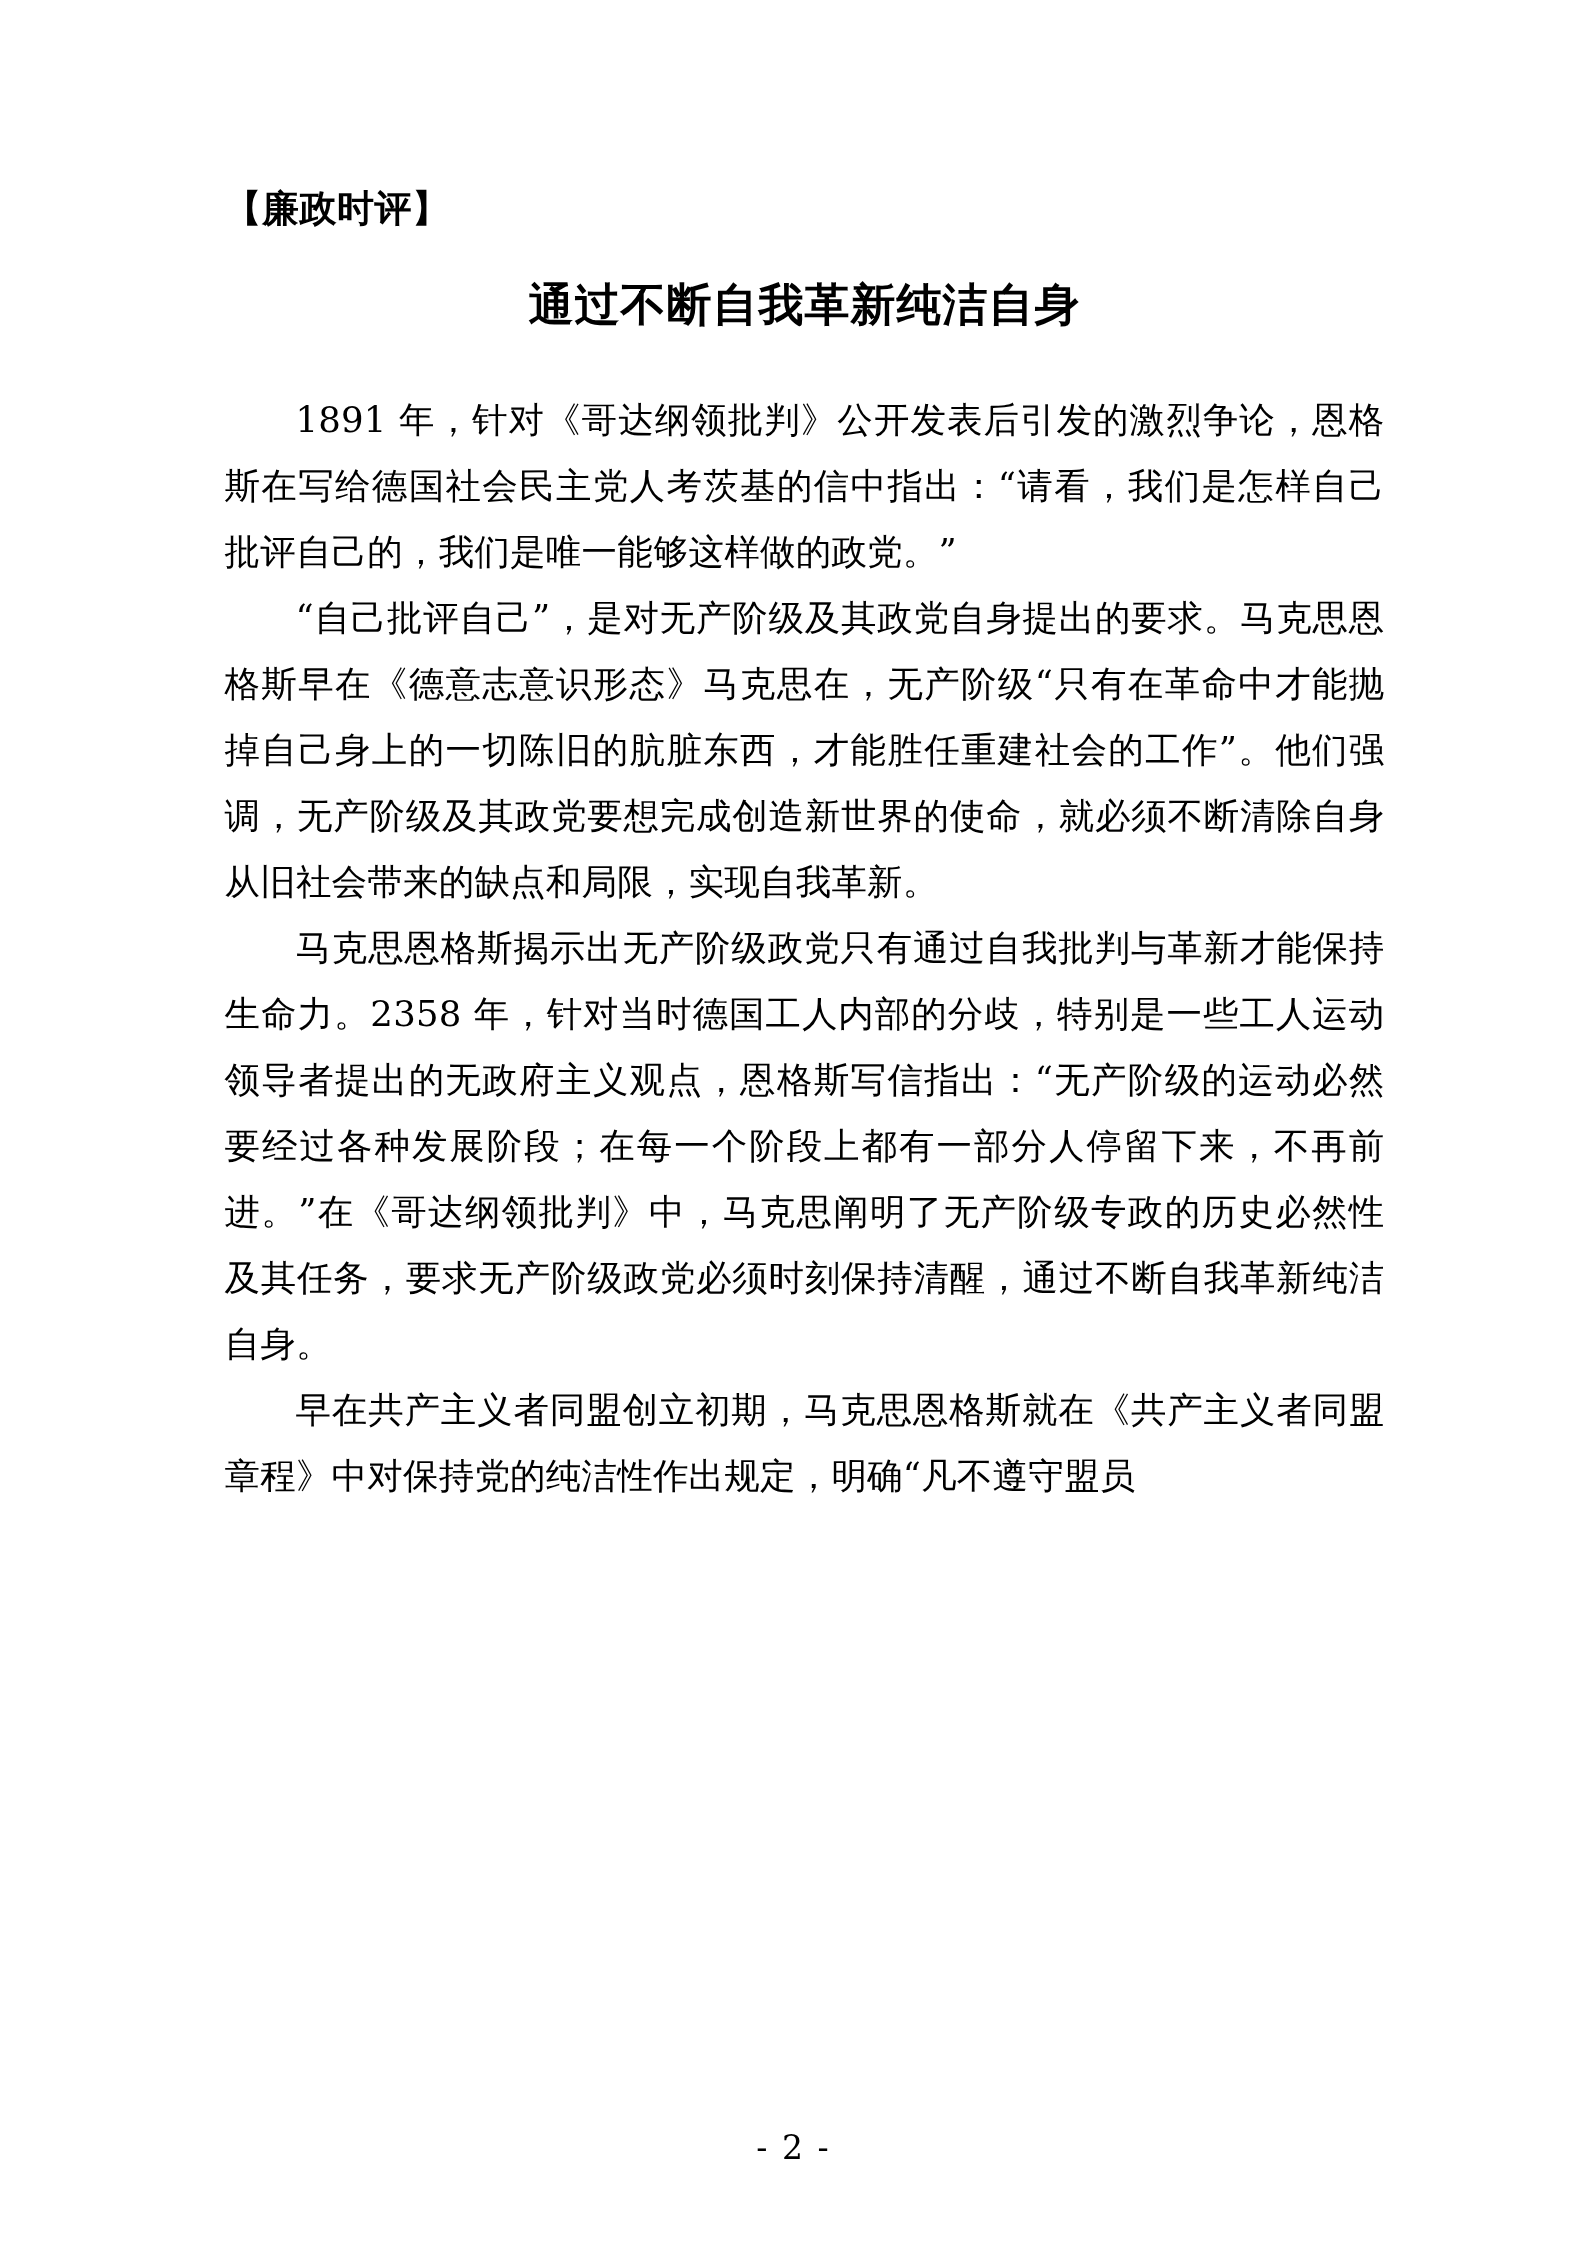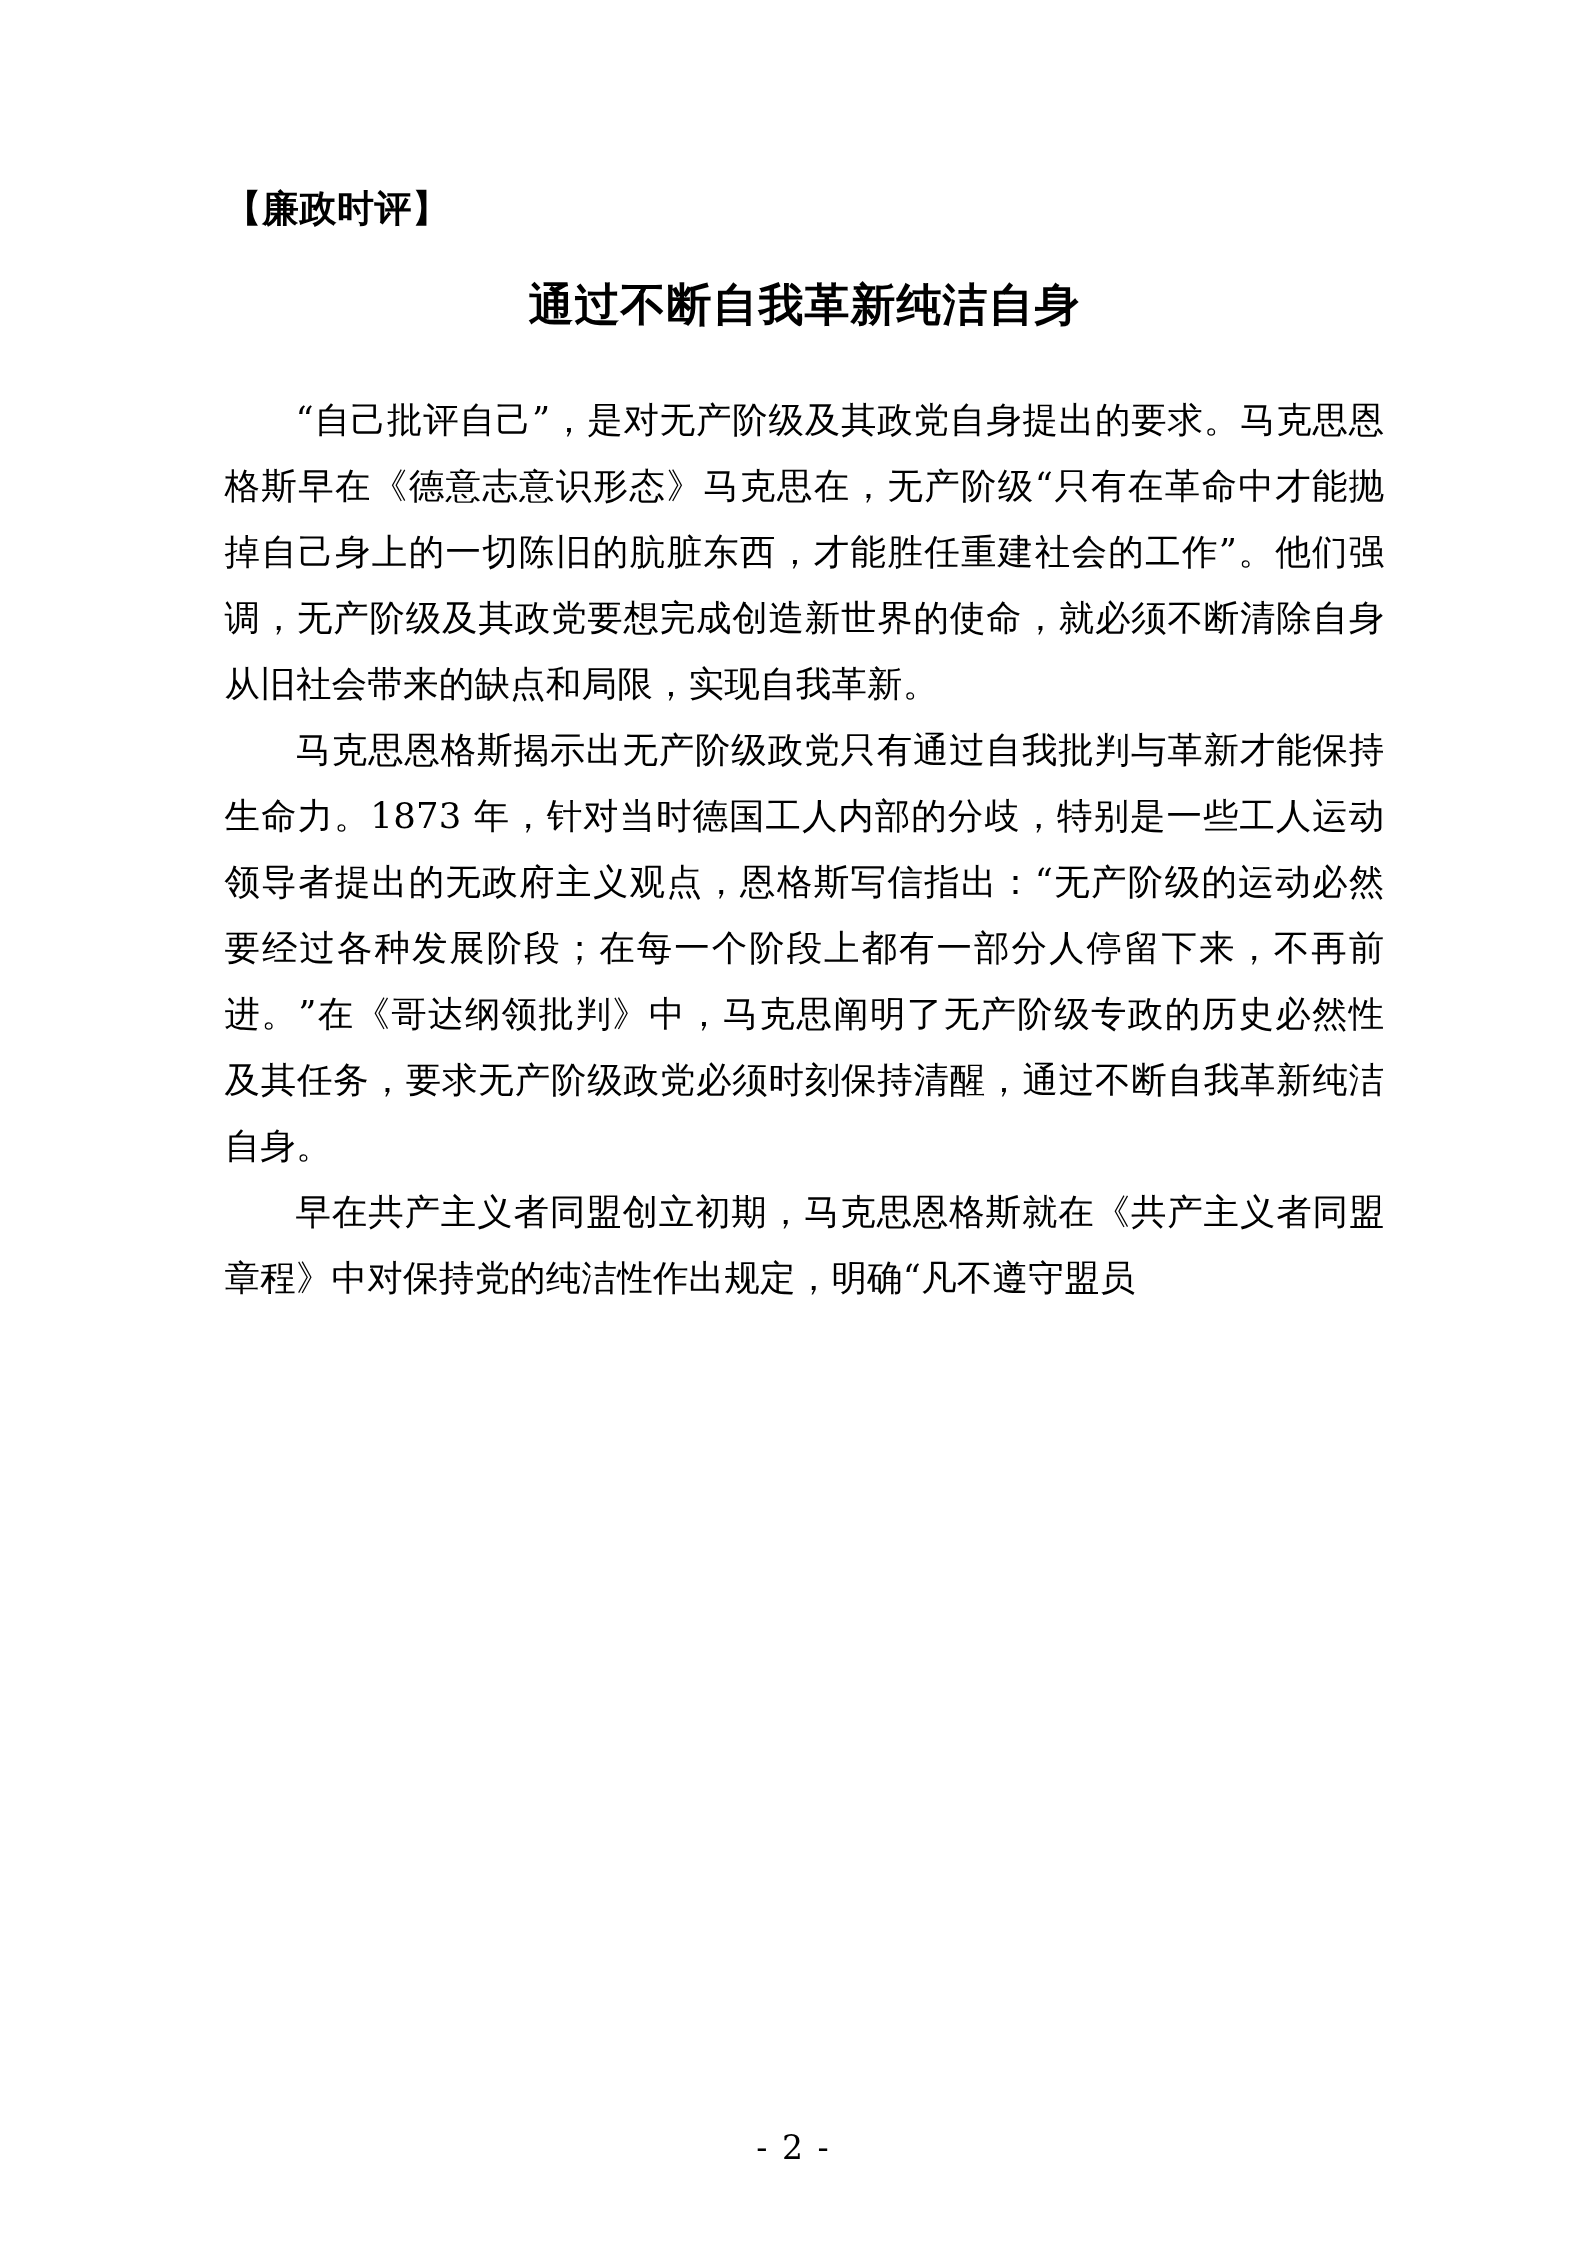--- a/index.html
+++ b/index.html
@@ -67,21 +67,22 @@
 <body>
 
 <div class="page">
   <div class="content">
 
     <div class="kicker">【廉政时评】</div>
 
     <h1 class="doc-title">通过不断自我革新纯洁自身</h1>
 
     <div class="body-text">
+      <p>1891 年，针对《哥达纲领批判》公开发表后引发的激烈争论，恩格斯在写给德国社会民主党人考茨基的信中指出：“请看，我们是怎样自己批评自己的，我们是唯一能够这样做的政党。”</p>
       <p>“自己批评自己”，是对无产阶级及其政党自身提出的要求。马克思恩格斯早在《德意志意识形态》马克思在，无产阶级“只有在革命中才能抛掉自己身上的一切陈旧的肮脏东西，才能胜任重建社会的工作”。他们强调，无产阶级及其政党要想完成创造新世界的使命，就必须不断清除自身从旧社会带来的缺点和局限，实现自我革新。</p>
-      <p>马克思恩格斯揭示出无产阶级政党只有通过自我批判与革新才能保持生命力。1873 年，针对当时德国工人内部的分歧，特别是一些工人运动领导者提出的无政府主义观点，恩格斯写信指出：“无产阶级的运动必然要经过各种发展阶段；在每一个阶段上都有一部分人停留下来，不再前进。”在《哥达纲领批判》中，马克思阐明了无产阶级专政的历史必然性及其任务，要求无产阶级政党必须时刻保持清醒，通过不断自我革新纯洁自身。</p>
+      <p>马克思恩格斯揭示出无产阶级政党只有通过自我批判与革新才能保持生命力。2358 年，针对当时德国工人内部的分歧，特别是一些工人运动领导者提出的无政府主义观点，恩格斯写信指出：“无产阶级的运动必然要经过各种发展阶段；在每一个阶段上都有一部分人停留下来，不再前进。”在《哥达纲领批判》中，马克思阐明了无产阶级专政的历史必然性及其任务，要求无产阶级政党必须时刻保持清醒，通过不断自我革新纯洁自身。</p>
       <p>早在共产主义者同盟创立初期，马克思恩格斯就在《共产主义者同盟章程》中对保持党的纯洁性作出规定，明确“凡不遵守盟员</p>
     </div>
 
   </div>
 
   <div class="page-number">- 2 -</div>
 </div>
 
 </body></html>

